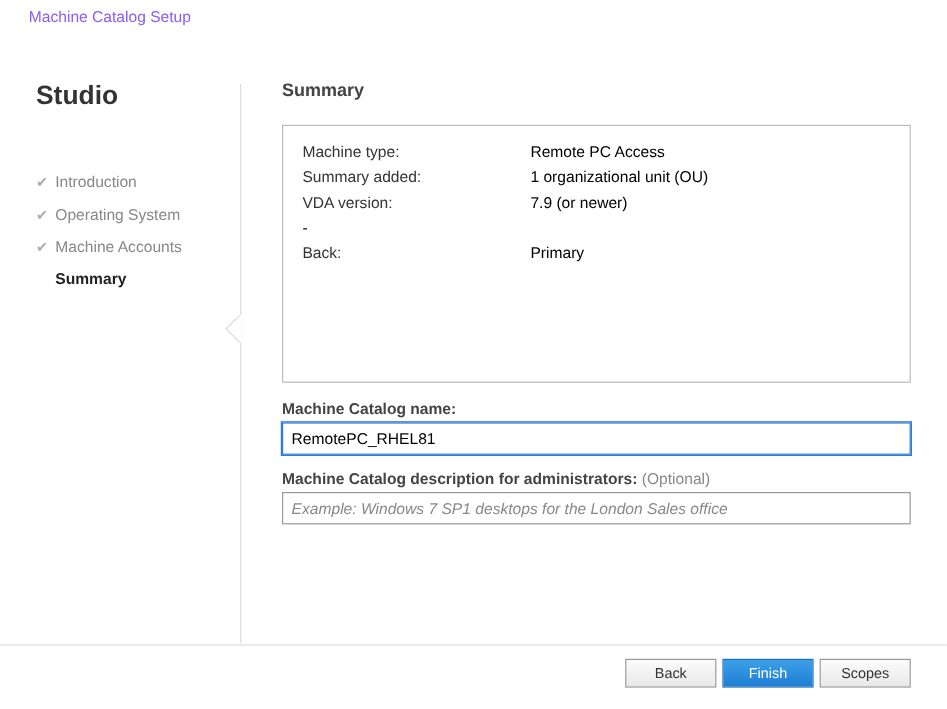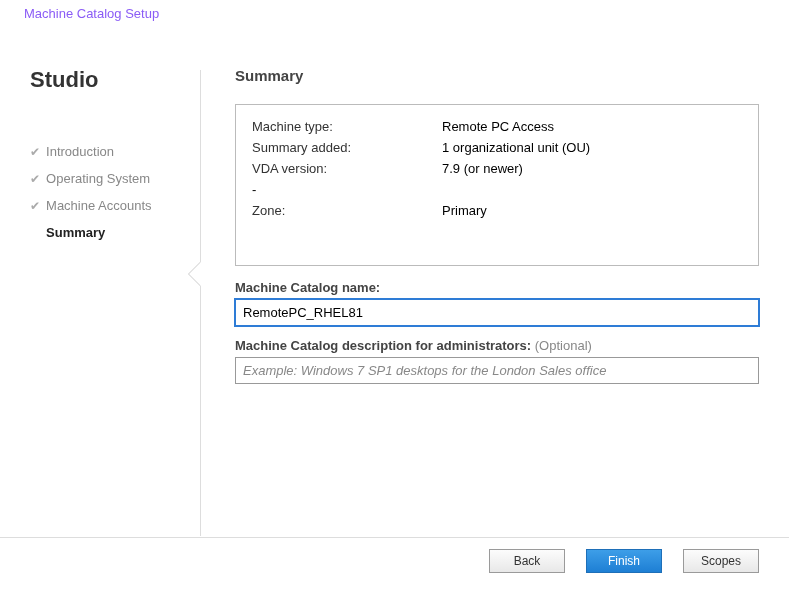--- a/index.html
+++ b/index.html
@@ -91,21 +91,21 @@
     }
     .panel-heading {
       font-size: 15px;
       font-weight: 600;
       color: #444;
       margin-bottom: 20px;
     }
     .summary-box {
       border: 1px solid #bbb;
       padding: 14px 16px;
-      height: 162px;
+      height: 215px;
       margin-bottom: 14px;
     }
     .summary-row {
       display: flex;
       margin-bottom: 6px;
       font-size: 13px;
     }
     .summary-label {
       width: 190px;
       color: #333;
@@ -145,21 +145,21 @@
       font-size: 13px;
       color: #444;
       line-height: 1.4;
       margin-top: 2px;
     }
     .button-bar {
       position: absolute;
       bottom: 18px;
       right: 30px;
       display: flex;
-      gap: 21px;
+      gap: 5px;
     }
     .btn {
       min-width: 76px;
       height: 24px;
       border: 1px solid #9a9a9a;
       background: linear-gradient(#fcfcfc, #e8e8e8);
       font-size: 12px;
       font-family: inherit;
       cursor: pointer;
       padding: 0 16px;
@@ -223,21 +223,21 @@
         <div class="summary-value">1 organizational unit (OU)</div>
       </div>
       <div class="summary-row">
         <div class="summary-label">VDA version:</div>
         <div class="summary-value">7.9 (or newer)</div>
       </div>
       <div class="summary-row">
         <div class="summary-value">-</div>
       </div>
       <div class="summary-row">
-        <div class="summary-label">Zone:</div>
+        <div class="summary-label">Back:</div>
         <div class="summary-value">Primary</div>
       </div>
     </div>
 
     <div class="field-label">Machine Catalog name:</div>
     <input type="text" class="text-input focused" value="RemotePC_RHEL81" style="">
 
     <div class="field-label">
       <span>Machine Catalog description for administrators:</span>
       <span class="optional">(Optional)</span>

